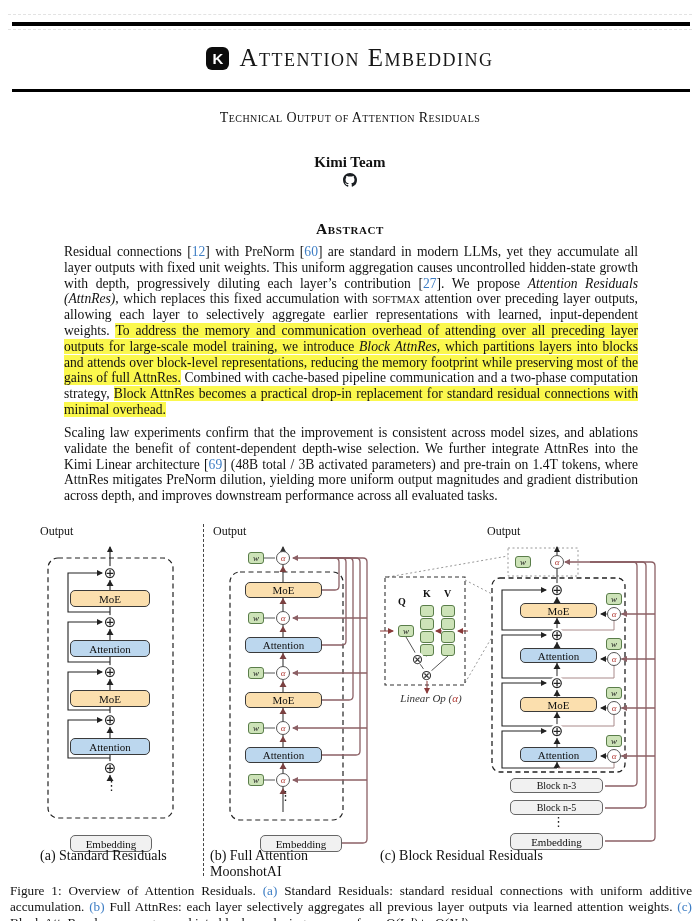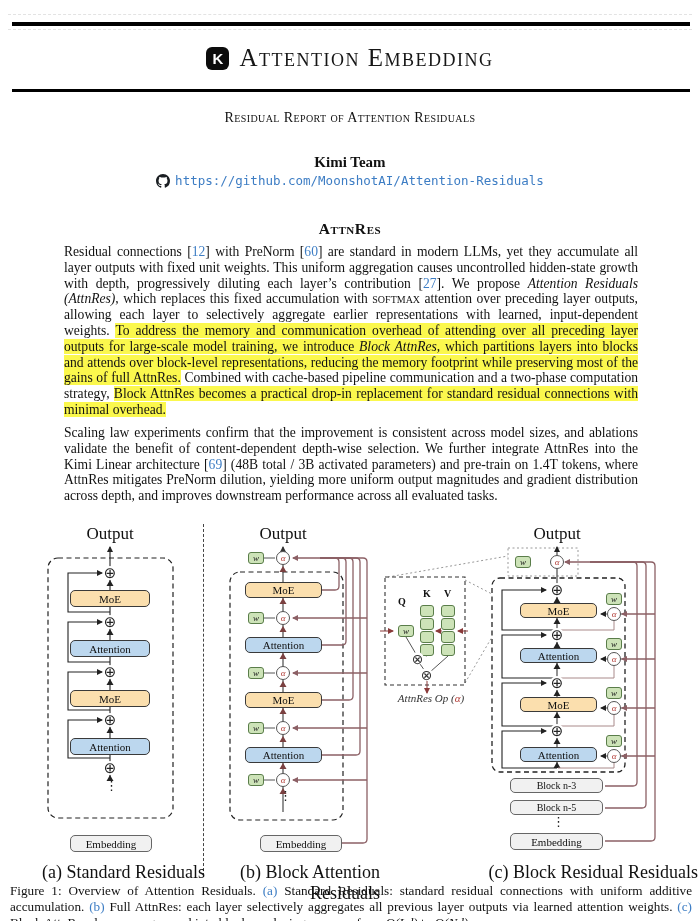--- a/index.html
+++ b/index.html
@@ -27,21 +27,21 @@
   .it{font-style:italic}
   .cite{color:#3d7dc4}
   .sc{font-variant:small-caps}
   
   .diag{position:absolute;top:520px}
   #diagA{left:40px;width:165px;height:360px}
   #diagB{left:210px;width:170px;height:360px}
   #diagC{left:380px;width:318px;height:360px}
   .dsep{position:absolute;left:203px;top:524px;height:352px;border-left:1.4px dashed #444}
   .svgl{position:absolute;left:0;top:0;z-index:1}
-  .outlbl{position:absolute;top:4px;font-size:17px;text-align:center;z-index:3}
+  .outlbl{position:absolute;top:4px;font-size:12px;z-index:3}
   .box{position:absolute;box-sizing:border-box;border:1px solid #3a3a3a;border-radius:5px;
        display:flex;align-items:center;justify-content:center;font-size:11px;background:#fff;z-index:3}
   .moe{background:#fbdfae}
   .att{background:#bcd7ee}
   .grayb{background:#f1f1f1;border-color:#666}
   .plus{position:absolute;z-index:4;width:14px;height:14px;background:#fff;border-radius:50%;
         display:flex;align-items:center;justify-content:center;
         font-family:"DejaVu Sans",sans-serif;font-size:15px;color:#222}
   .otx{position:absolute;z-index:4;width:13px;height:13px;background:#fff;border-radius:50%;
        display:flex;align-items:center;justify-content:center;
@@ -49,49 +49,48 @@
   .anode{position:absolute;z-index:4;width:14px;height:14px;box-sizing:border-box;border:1px solid #555;
          border-radius:50%;background:#fff;display:flex;align-items:center;justify-content:center;
          font-size:9px;font-style:italic;color:#b03a34}
   .wbox{position:absolute;z-index:4;width:16px;height:12px;box-sizing:border-box;border:1px solid #5a7d4a;
         border-radius:3px;background:#cde3b8;display:flex;align-items:center;justify-content:center;
         font-size:9px;font-style:italic;color:#222}
   .gsq{position:absolute;width:14px;height:12px;box-sizing:border-box;border:1px solid #5a7d4a;
        border-radius:3px;background:#cde3b8;z-index:3}
   .qkv{position:absolute;font-weight:bold;font-size:10px;z-index:3}
   .dots{position:absolute;font-family:"DejaVu Sans",sans-serif;font-size:13px;z-index:3;color:#222}
-  .subcap{position:absolute;top:342px;width:100%;text-align:right;font-size:18px;z-index:3}
+  .subcap{position:absolute;top:328px;width:100%;text-align:left;font-size:14px;z-index:3}
   .oplabel{position:absolute;left:0;top:172px;width:102px;text-align:center;font-style:italic;
            font-size:11px;color:#333;z-index:3}
   .oplabel .al{color:#b03a34}
   .figcap{position:absolute;left:10px;top:883px;width:682px;text-align:justify;font-size:13.2px;line-height:16px}
 </style>
 </head>
 <body>
 
 <div class="dashfaint" style="top:14px"></div>
 <div class="rule" style="top:22px;left:12px;width:678px;height:4px"></div>
 <div class="dashfaint" style="top:29px"></div>
 
 <div class="titlerow">
   <div class="logo">K</div>
   <div class="title">Attention Embedding</div>
 </div>
 <div class="rule" style="top:89px;left:12px;width:678px;height:3px"></div>
 
-<div class="subtitle">Residual Report of Attention Residuals</div>
+<div class="subtitle">Technical Output of Attention Residuals</div>
 <div class="team">Kimi Team</div>
 <div class="repoline">
   <svg width="14" height="14" viewBox="0 0 16 16">
     <path fill="#1b1f23" d="M8 0C3.58 0 0 3.58 0 8c0 3.54 2.29 6.53 5.47 7.59.4.07.55-.17.55-.38 0-.19-.01-.82-.01-1.49-2.01.37-2.53-.49-2.69-.94-.09-.23-.48-.94-.82-1.13-.28-.15-.68-.52-.01-.53.63-.01 1.08.58 1.23.82.72 1.21 1.87.87 2.33.66.07-.52.28-.87.51-1.07-1.78-.2-3.64-.89-3.64-3.95 0-.87.31-1.59.82-2.15-.08-.2-.36-1.02.08-2.12 0 0 .67-.21 2.2.82.64-.18 1.32-.27 2-.27s1.36.09 2 .27c1.53-1.04 2.2-.82 2.2-.82.44 1.1.16 1.92.08 2.12.51.56.82 1.27.82 2.15 0 3.07-1.87 3.75-3.65 3.95.29.25.54.73.54 1.48 0 1.07-.01 1.93-.01 2.2 0 .21.15.46.55.38A8.01 8.01 0 0 0 16 8c0-4.42-3.58-8-8-8z"></path>
   </svg>
-  <a class="repo" href="#">https://github.com/MoonshotAI/Attention-Residuals</a>
-</div>
-
-<div class="abstract-h">AttnRes</div>
+</div>
+
+<div class="abstract-h">Abstract</div>
 <div class="para" id="para1"><span>Residual connections [</span><span class="cite">12</span><span>] with PreNorm [</span><span class="cite">60</span><span>] are standard in modern LLMs, yet they accumulate all layer outputs with fixed unit weights. This uniform aggregation causes uncontrolled hidden-state growth with depth, progressively diluting each layer’s contribution [</span><span class="cite">27</span><span>]. We propose </span><span class="it">Attention Residuals (AttnRes)</span><span>, which replaces this fixed accumulation with </span><span class="sc">softmax</span><span> attention over preceding layer outputs, allowing each layer to selectively aggregate earlier representations with learned, input-dependent weights. </span><span class="hl">To address the memory and communication overhead of attending over all preceding layer outputs for large-scale model training, we introduce </span><span class="hl it">Block AttnRes</span><span class="hl">, which partitions layers into blocks and attends over block-level representations, reducing the memory footprint while preserving most of the gains of full AttnRes.</span><span> Combined with cache-based pipeline communication and a two-phase computation strategy, </span><span class="hl">Block AttnRes becomes a practical drop-in replacement for standard residual connections with minimal overhead.</span></div>
 <div class="para" id="para2"><span>Scaling law experiments confirm that the improvement is consistent across model sizes, and ablations validate the benefit of content-dependent depth-wise selection. We further integrate AttnRes into the Kimi Linear architecture [</span><span class="cite">69</span><span>] (48B total / 3B activated parameters) and pre-train on 1.4T tokens, where AttnRes mitigates PreNorm dilution, yielding more uniform output magnitudes and gradient distribution across depth, and improves downstream performance across all evaluated tasks.</span></div>
 
 <div class="dsep"></div>
 
 <div class="diag" id="diagA">
   <svg class="svgl" width="165" height="360" viewBox="0 0 165 360">
     <defs>
       <marker id="aA" markerWidth="7" markerHeight="7" refX="5" refY="3" orient="auto" markerUnits="userSpaceOnUse">
         <path d="M0,0L6,3L0,6z" fill="#222"></path>
@@ -172,21 +171,21 @@
   <div class="wbox" style="left:38px;top:147px">w</div>
   <div class="anode" style="left:66px;top:146px">α</div>
   <div class="box moe" style="left:35px;top:172px;width:77px;height:16px">MoE</div>
   <div class="wbox" style="left:38px;top:202px">w</div>
   <div class="anode" style="left:66px;top:201px">α</div>
   <div class="box att" style="left:35px;top:227px;width:77px;height:16px">Attention</div>
   <div class="wbox" style="left:38px;top:254px">w</div>
   <div class="anode" style="left:66px;top:253px">α</div>
   <div class="dots" style="left:69px;top:268px">⋮</div>
   <div class="box grayb" style="left:50px;top:315px;width:82px;height:17px">Embedding</div>
-  <div class="subcap">(b) Block Attention Residuals</div>
+  <div class="subcap">(b) Full Attention MoonshotAI</div>
 </div>
 
 <div class="diag" id="diagC">
   <svg class="svgl" width="318" height="360" viewBox="0 0 318 360">
     <defs>
       <marker id="aC" markerWidth="7" markerHeight="7" refX="5" refY="3" orient="auto" markerUnits="userSpaceOnUse">
         <path d="M0,0L6,3L0,6z" fill="#222"></path>
       </marker>
       <marker id="rC" markerWidth="7" markerHeight="7" refX="5" refY="3" orient="auto" markerUnits="userSpaceOnUse">
         <path d="M0,0L6,3L0,6z" fill="#8c6065"></path>
@@ -270,21 +269,21 @@
   <div class="gsq" style="left:40px;top:85px"></div>
   <div class="gsq" style="left:40px;top:98px"></div>
   <div class="gsq" style="left:40px;top:111px"></div>
   <div class="gsq" style="left:40px;top:124px"></div>
   <div class="gsq" style="left:61px;top:85px"></div>
   <div class="gsq" style="left:61px;top:98px"></div>
   <div class="gsq" style="left:61px;top:111px"></div>
   <div class="gsq" style="left:61px;top:124px"></div>
   <div class="otx" style="left:31px;top:132px">⊗</div>
   <div class="otx" style="left:40px;top:148px">⊗</div>
-  <div class="oplabel"><span>AttnRes Op (</span><span class="al">α</span><span>)</span></div>
+  <div class="oplabel"><span>Linear Op (</span><span class="al">α</span><span>)</span></div>
 
   <div class="plus" style="left:170px;top:63px">⊕</div>
   <div class="box moe" style="left:140px;top:83px;width:77px;height:15px">MoE</div>
   <div class="wbox" style="left:226px;top:73px">w</div>
   <div class="anode" style="left:227px;top:87px">α</div>
   <div class="plus" style="left:170px;top:108px">⊕</div>
   <div class="box att" style="left:140px;top:128px;width:77px;height:15px">Attention</div>
   <div class="wbox" style="left:226px;top:118px">w</div>
   <div class="anode" style="left:227px;top:132px">α</div>
   <div class="plus" style="left:170px;top:156px">⊕</div>

